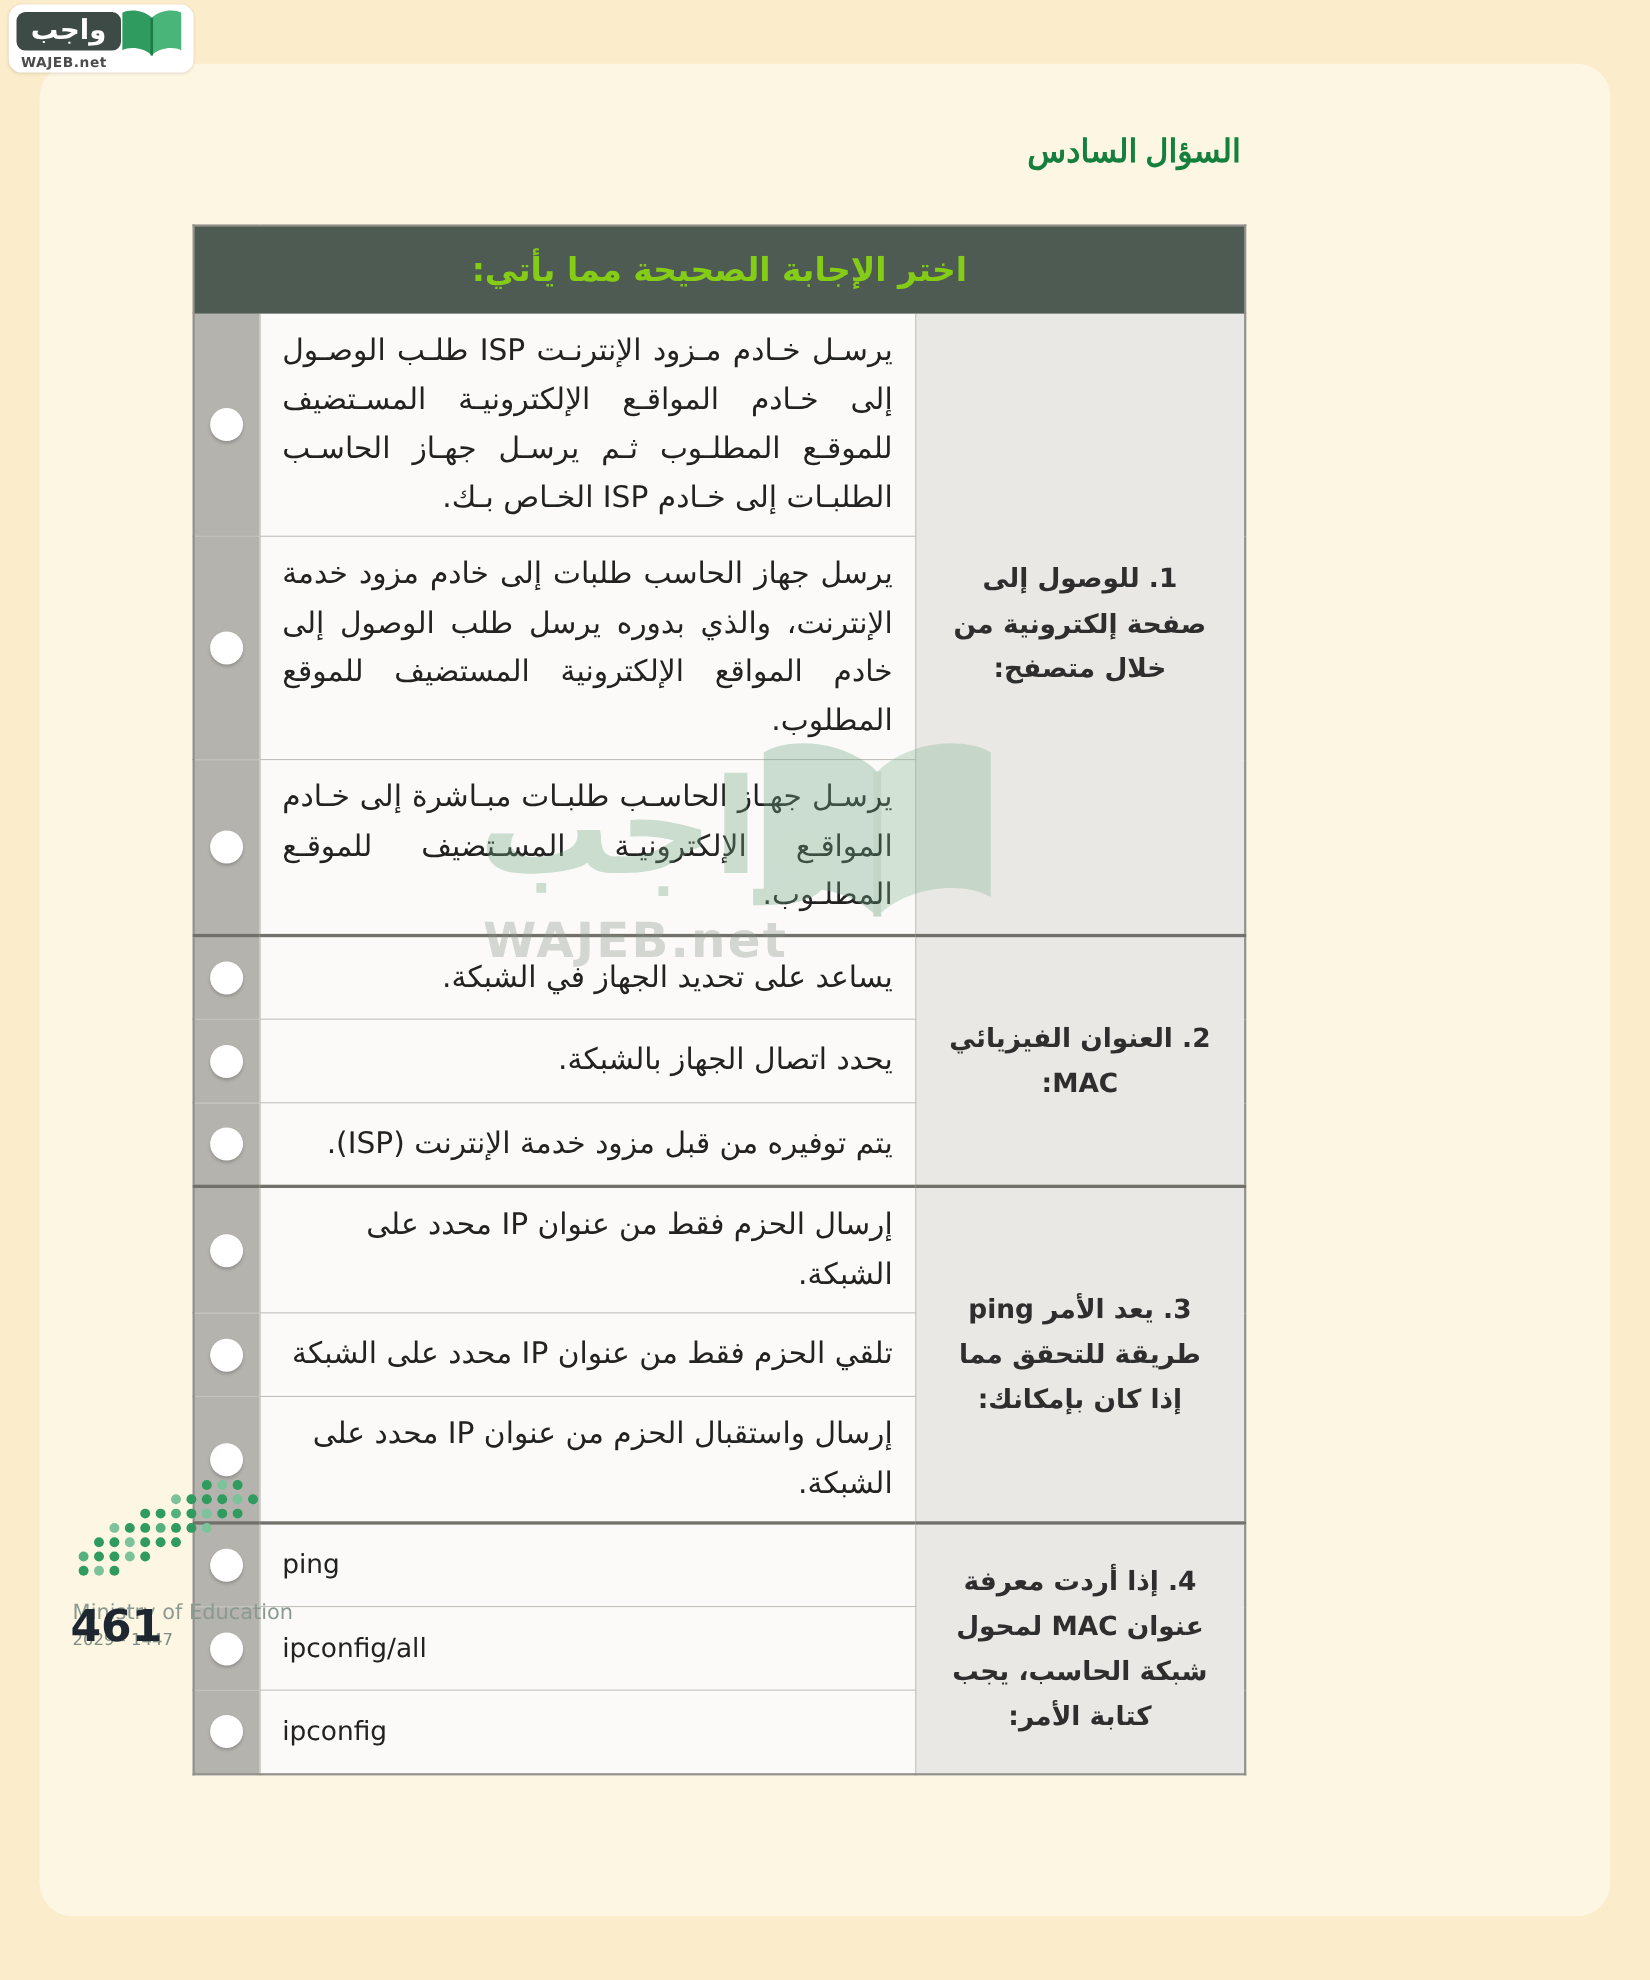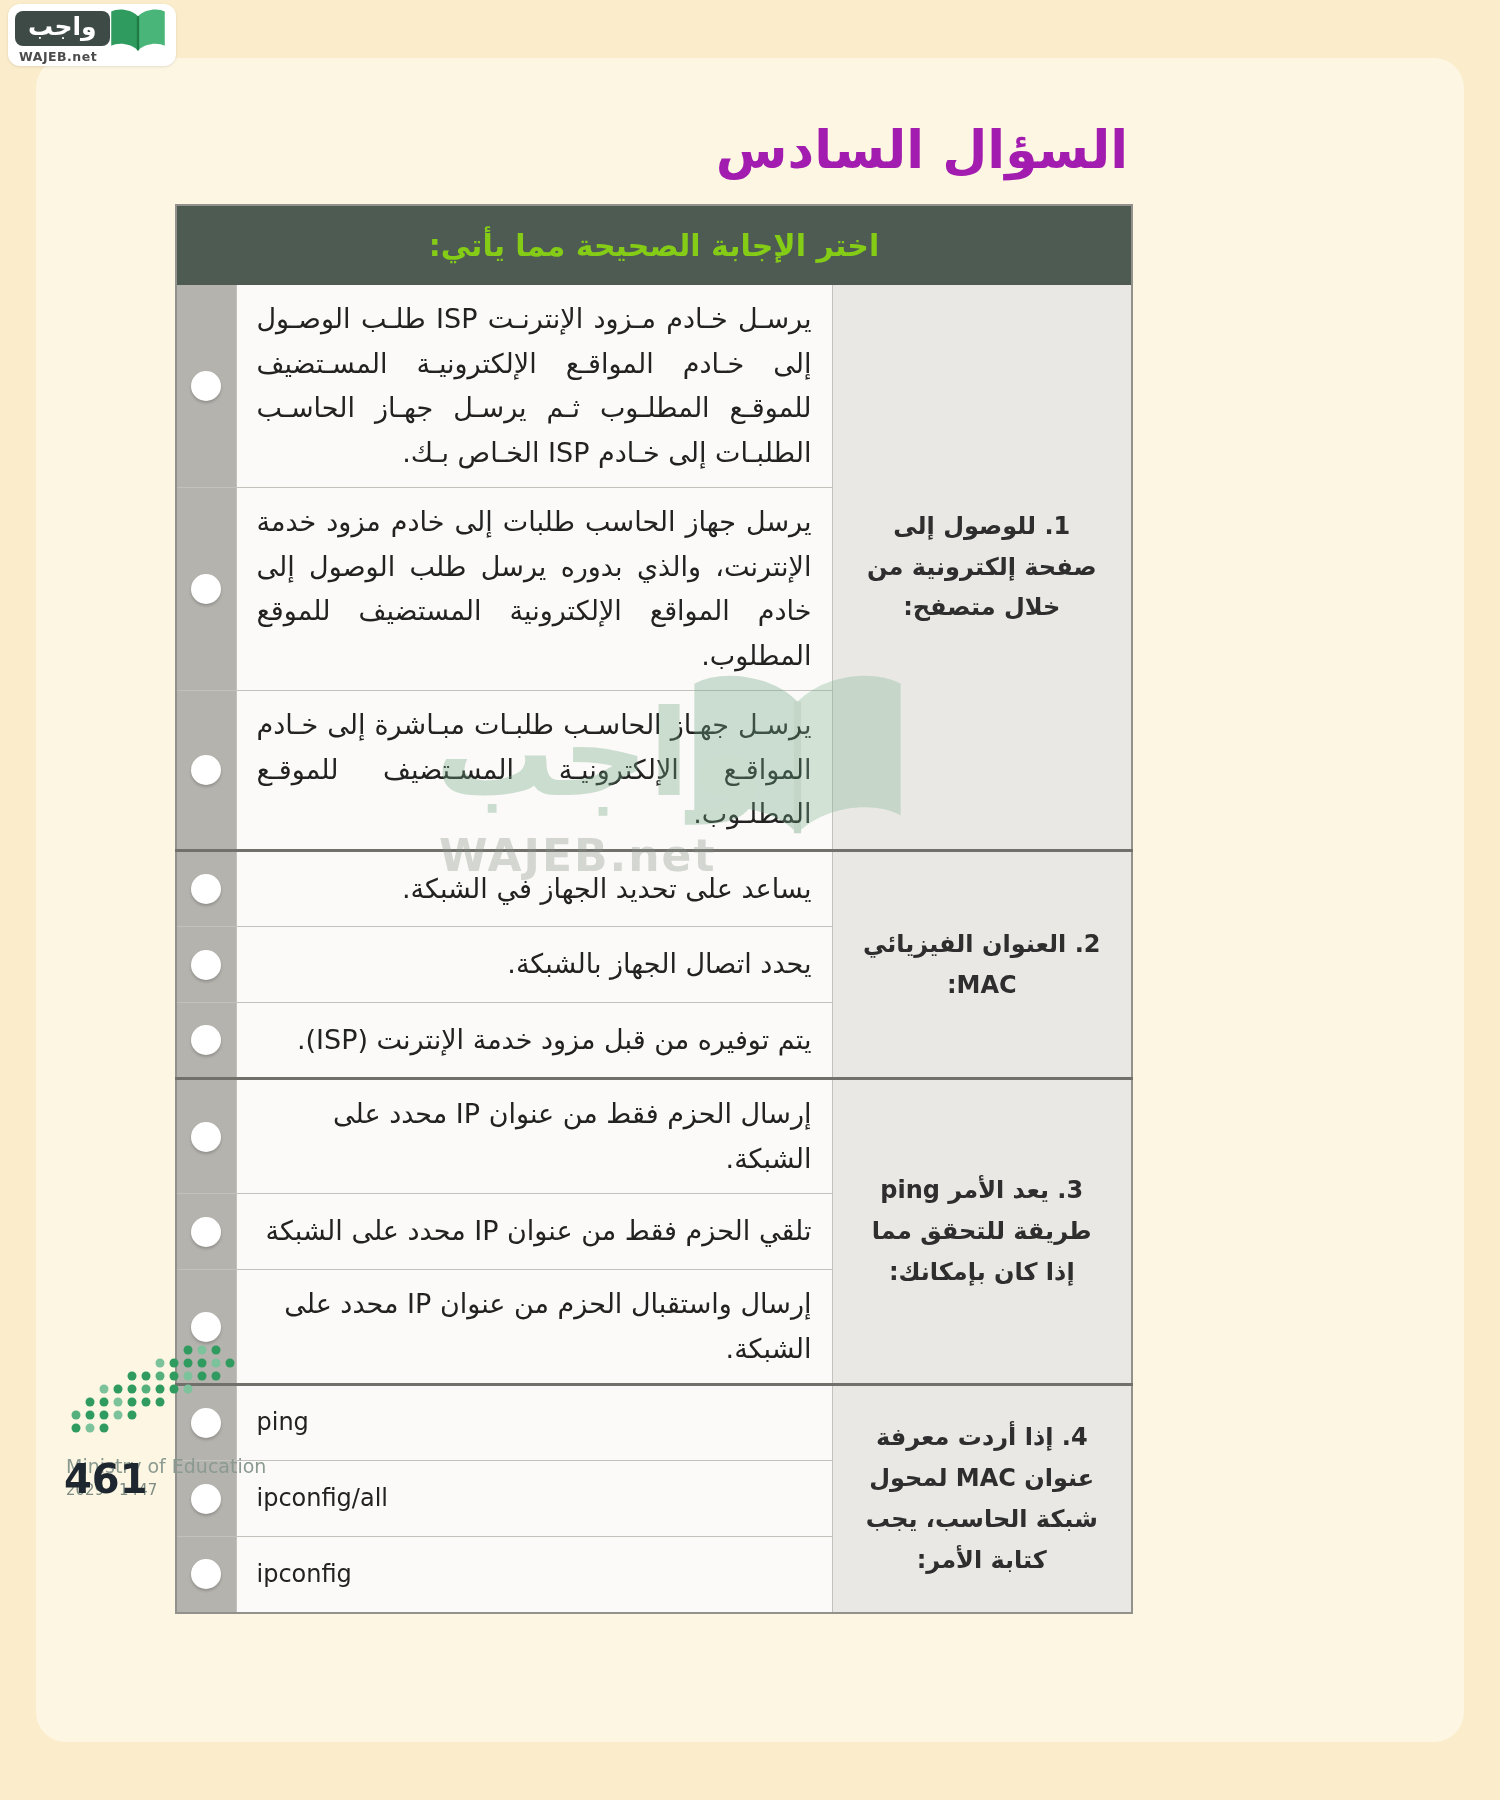--- a/index.html
+++ b/index.html
@@ -25,21 +25,21 @@
     direction:rtl;
   }
   .brand-book{position:absolute;right:6px;top:3px;width:64px;height:48px;}
   .brand-net{
     position:absolute;left:11px;bottom:2px;font-size:12.5px;font-weight:bold;
     color:#4c4c4c;letter-spacing:.5px;
   }
   
   .page-title{
     position:absolute;top:120px;right:372px;direction:rtl;
-    font-size:52px;font-weight:bold;color:#a21caf;
+    font-size:29px;font-weight:bold;color:#15803d;font-family:Liberation Serif, serif;
   }
   
   table.qtable{
     position:absolute;left:175px;top:204px;width:956px;
     border-collapse:collapse;table-layout:fixed;
     border:2px solid #93918c;
     background:#fbfaf8;
   }
   .qtable th{
     height:76px;background:#4e5b53;color:#84cc16;

